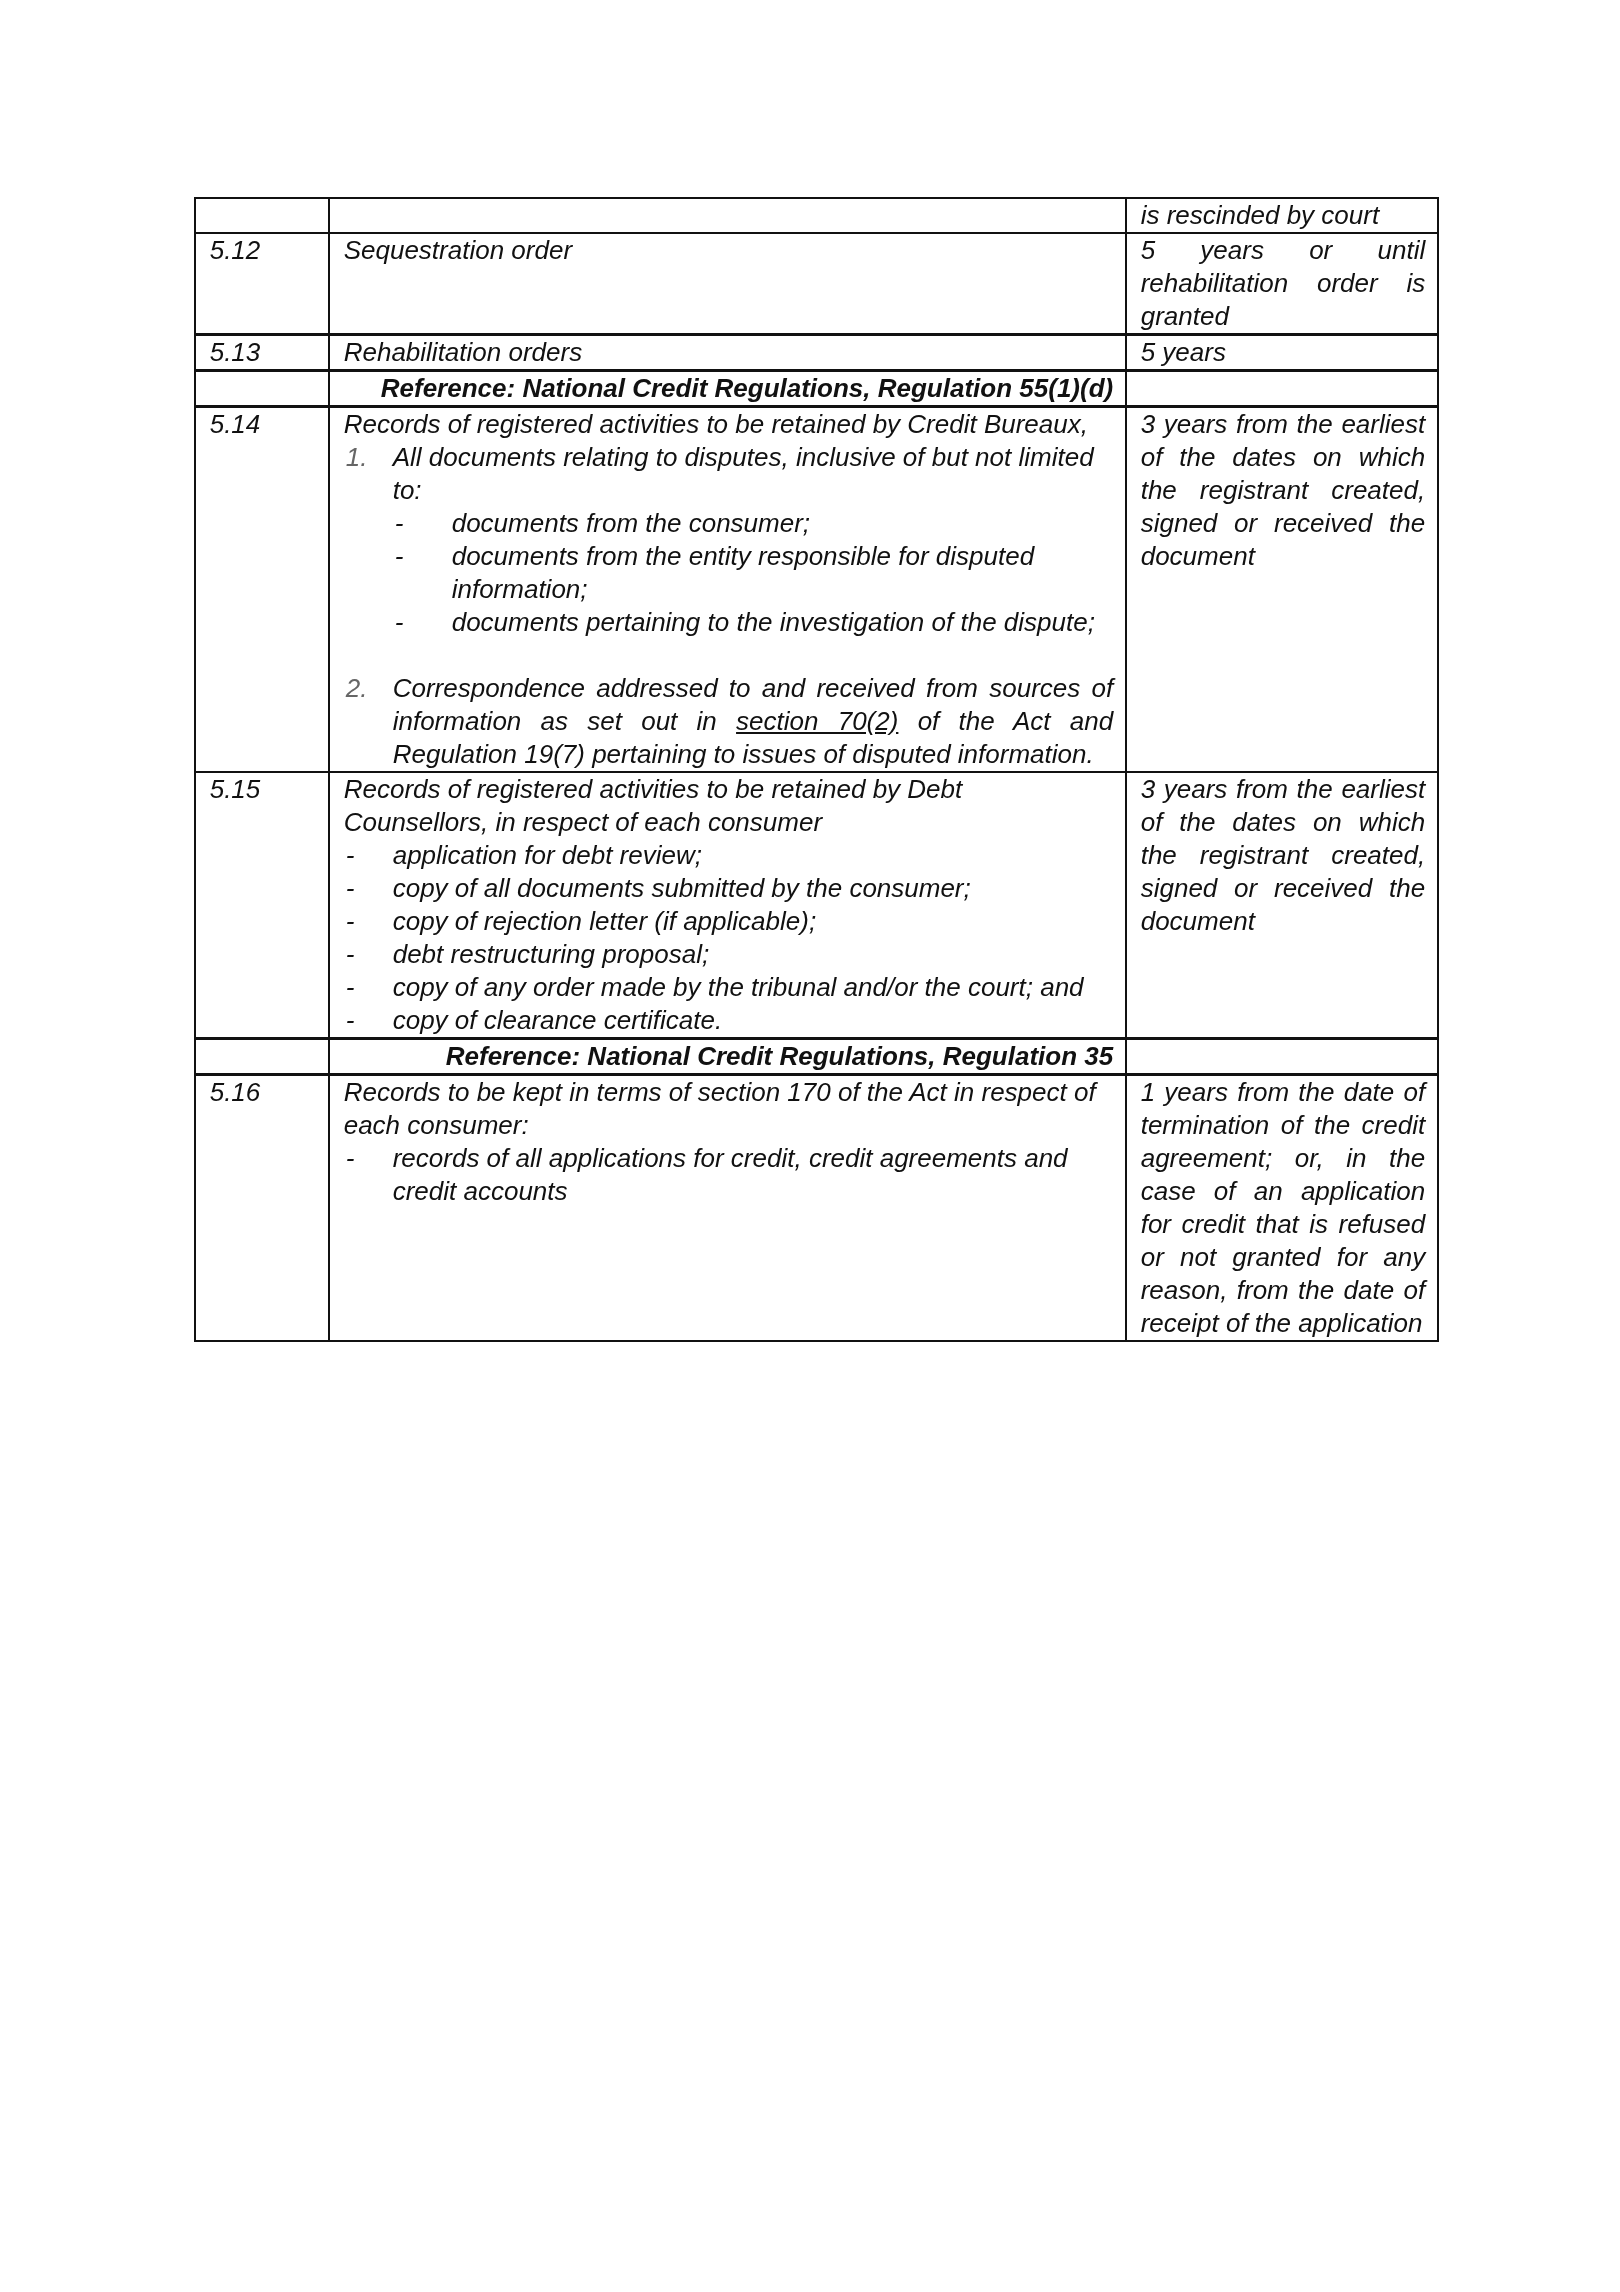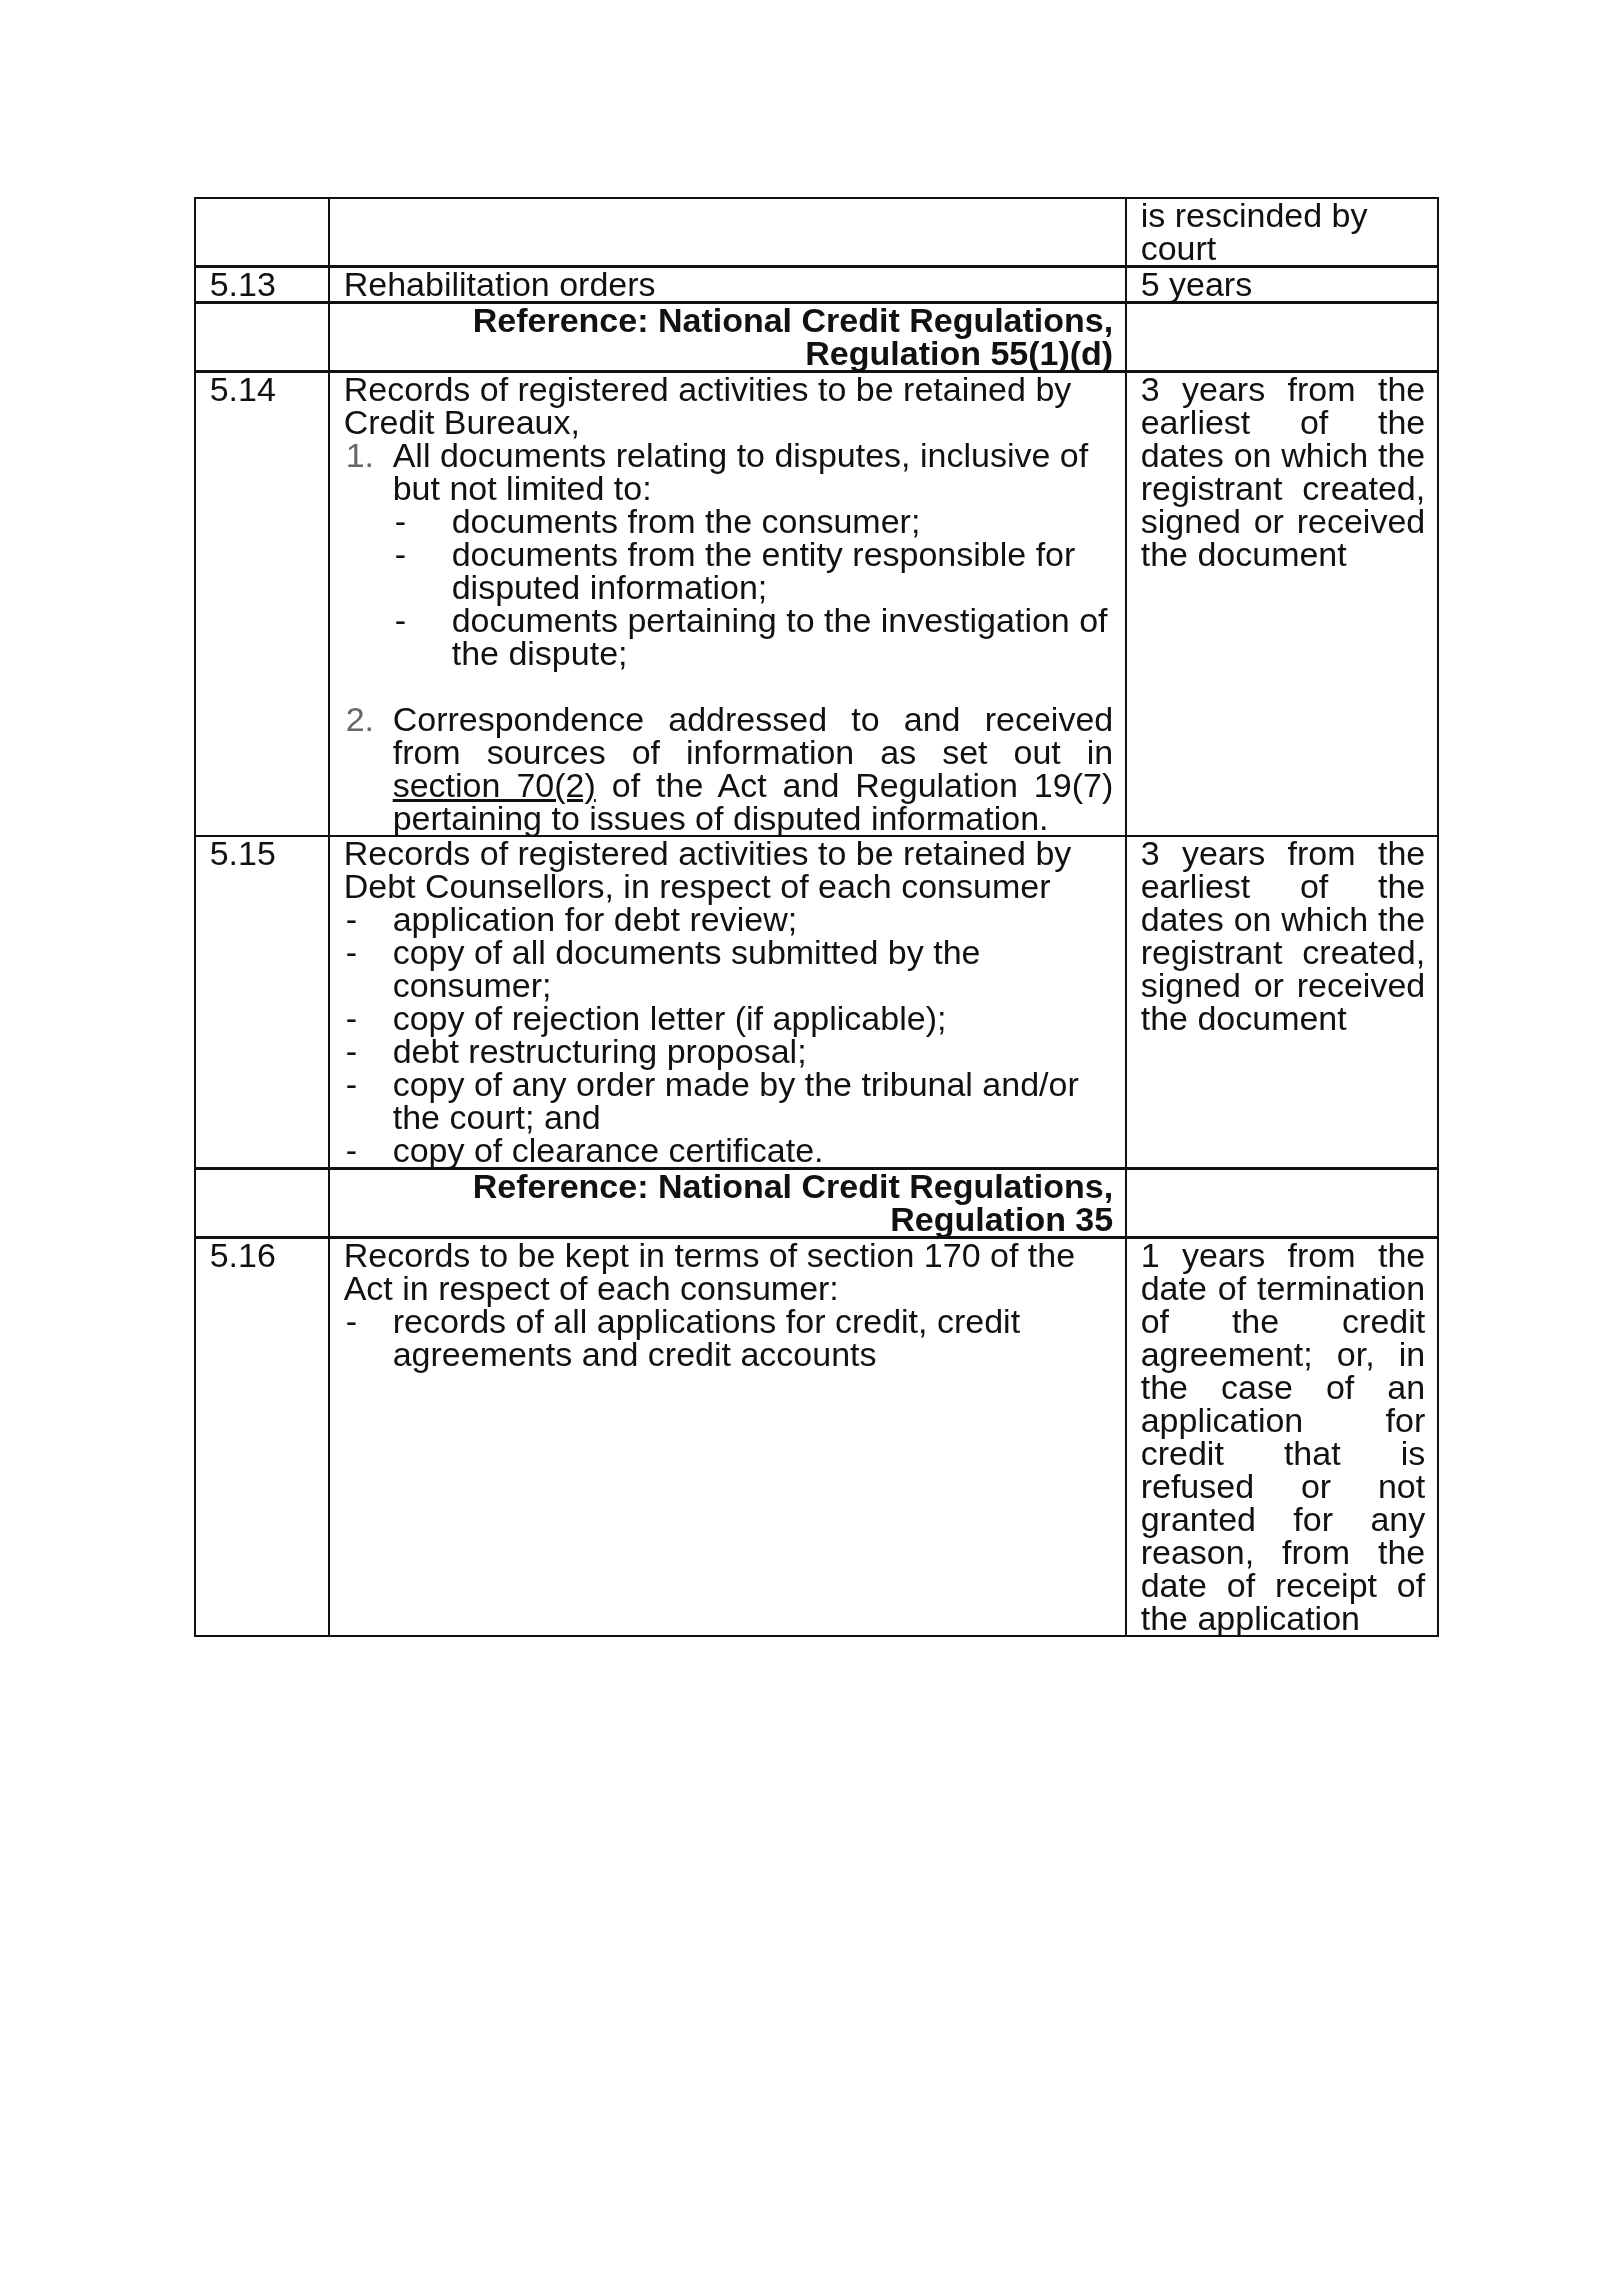--- a/index.html
+++ b/index.html
@@ -1,19 +1,19 @@
 <!DOCTYPE html>
 <html><head>
 <meta charset="utf-8">
 <style>
   html, body { margin:0; padding:0; background:#ffffff; }
   body { width:1620px; height:2293px; position:relative; overflow:hidden;
          font-family:"Liberation Sans", sans-serif; color:#111; }
   .page { position:absolute; left:194px; top:197px; width:1243px; }
-  table { border-collapse:collapse; width:1243px; table-layout:fixed; font-size:34px; line-height:33px; }
+  table { border-collapse:collapse; width:1243px; table-layout:fixed; font-size:26px; line-height:33px;font-style:italic; }
   td { border:2px solid #111; vertical-align:top; padding:0 11.8px 0 13.7px; }
   col.c1 { width:134px; } col.c2 { width:797px; } col.c3 { width:312px; }
   tr.thick td { border-top:3.9px solid #111;margin-left:25px; }
   .bold { font-weight:bold;text-align:right; }
   .just { text-align:justify; }
   ol.num { margin:0; padding:0; list-style:none; }
   ol.num li { position:relative; padding-left:49px; }
   ol.num li .n { position:absolute; left:2px; top:0; color:#666; }
   ul.dash { margin:0; padding:0; list-style:none; }
   ul.dash li { position:relative; padding-left:63px; }
@@ -34,20 +34,25 @@
         <col class="c3">
       </colgroup>
 
   <tbody>
         <tr>
     <td></td>
     <td></td>
     <td>is rescinded by court</td>
   </tr>
 
+  <tr>
+    <td>5.12</td>
+    <td>Sequestration order</td>
+    <td class="just">5 years or until rehabilitation order is granted</td>
+  </tr>
 
   <tr class="thick">
     <td>5.13</td>
     <td>Rehabilitation orders</td>
     <td>5 years</td>
   </tr>
 
   <tr class="thick">
     <td></td>
     <td class="bold">Reference: National Credit Regulations, Regulation 55(1)(d)</td>

